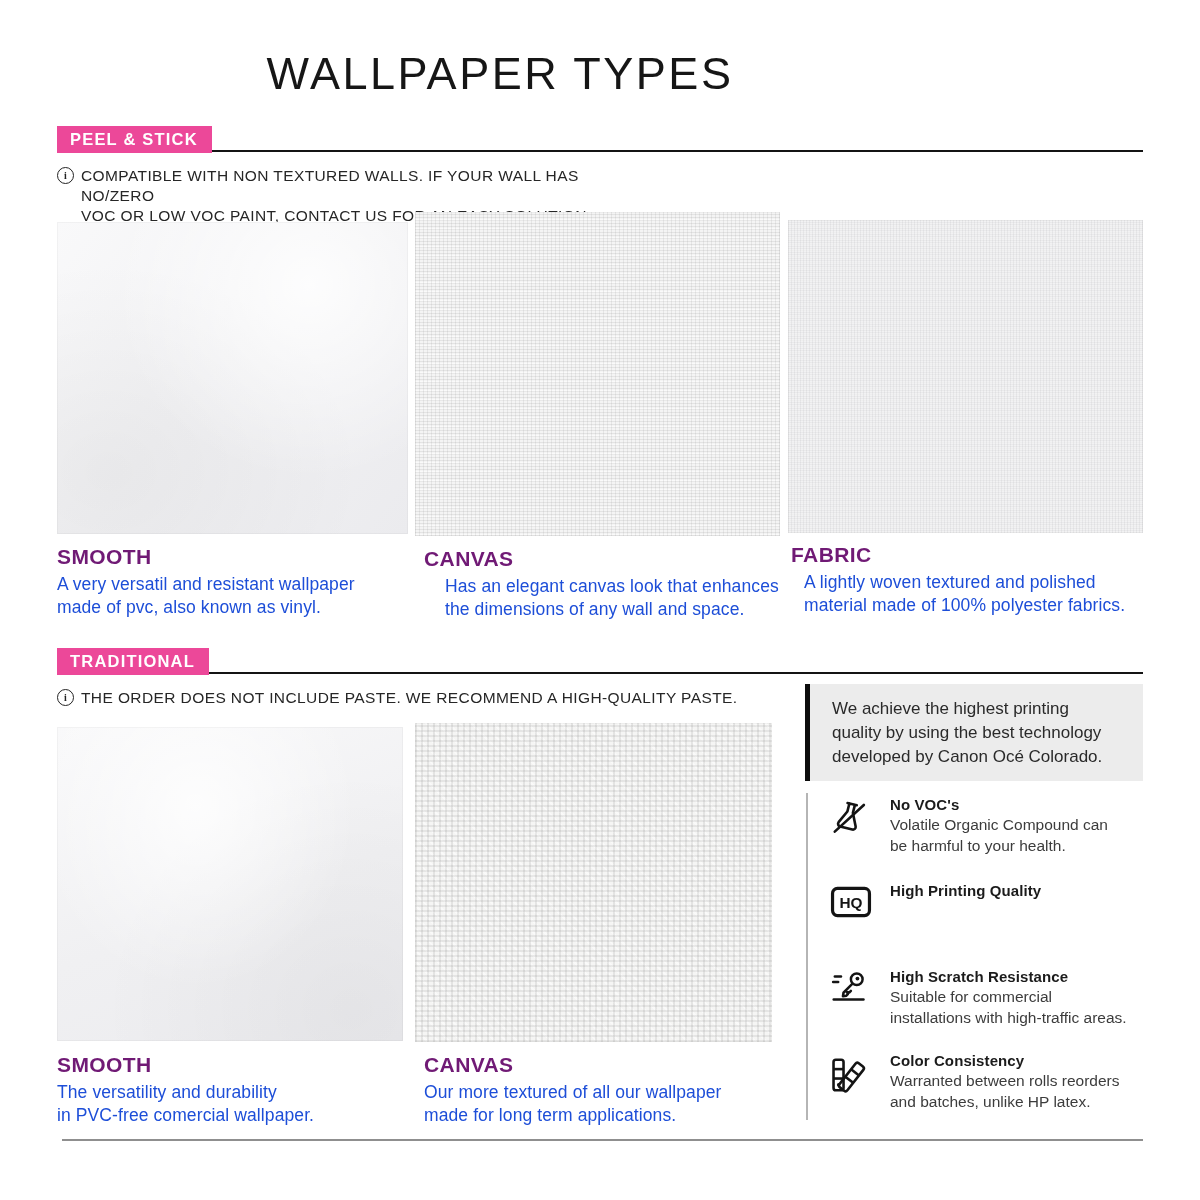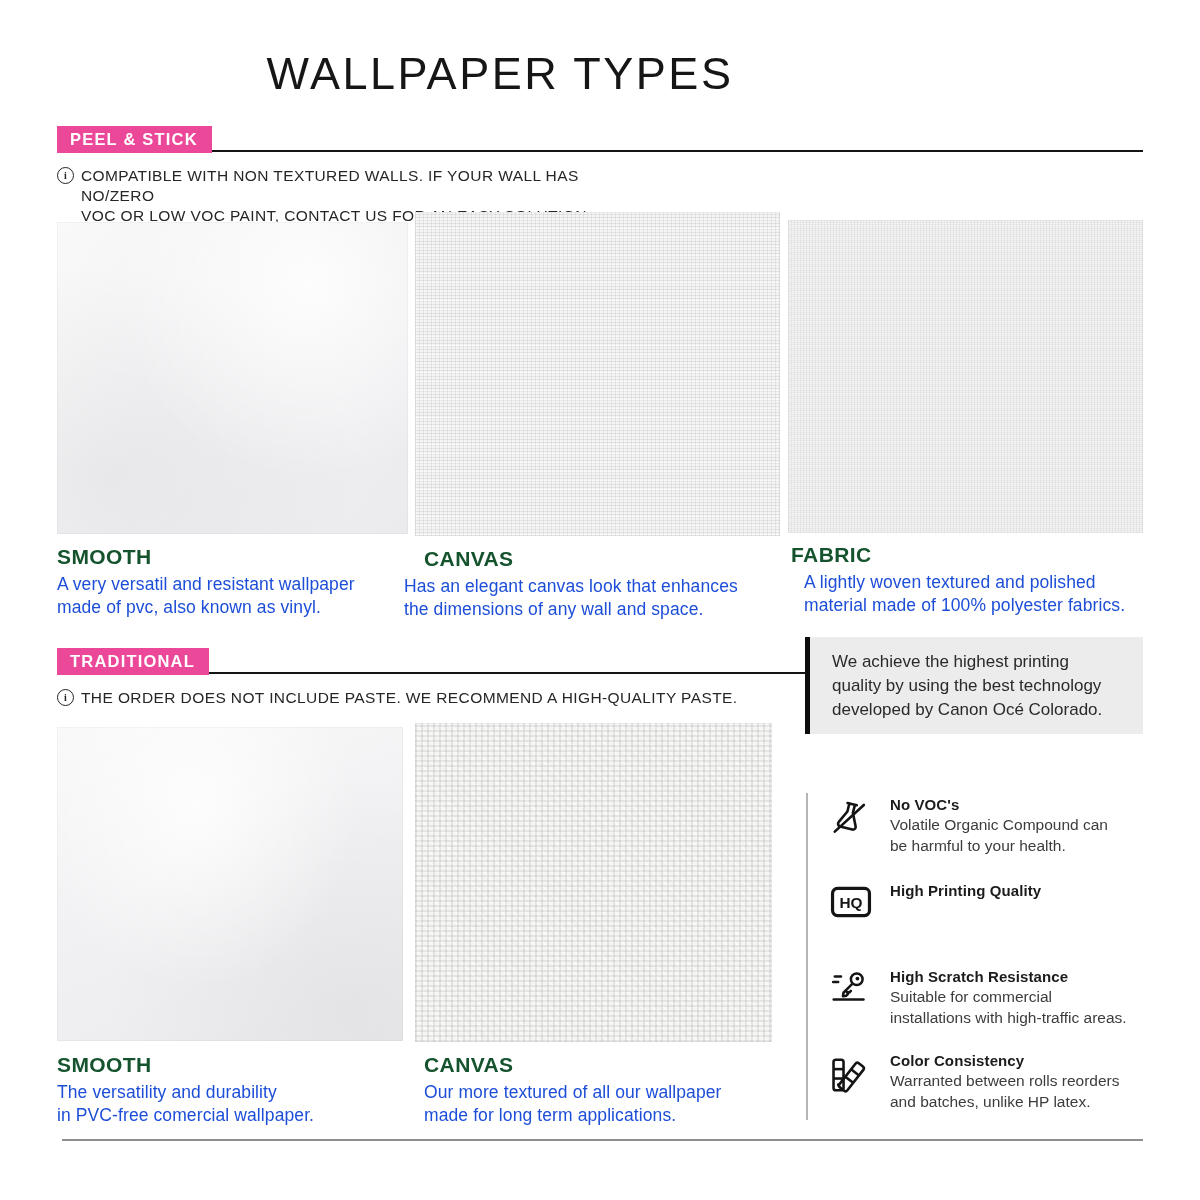--- a/index.html
+++ b/index.html
@@ -71,26 +71,26 @@
       repeating-linear-gradient(0deg, rgba(255,255,255,.4) 0 1px, transparent 1px 6px);
   }
   .tex-canvas-rough{
     background-color:#f5f5f4;
     background-image:
       repeating-linear-gradient(90deg, rgba(110,110,110,.13) 0 2px, transparent 2px 6px),
       repeating-linear-gradient(0deg, rgba(112,112,112,.12) 0 2px, transparent 2px 5px),
       repeating-linear-gradient(45deg, rgba(255,255,255,.45) 0 2px, transparent 2px 8px);
   }
 
-  .swatch-title{font-size:21px;font-weight:600;letter-spacing:.4px;color:#14532d;}
+  .swatch-title{font-size:21px;font-weight:600;letter-spacing:.4px;color:#701a75;}
   .swatch-desc{font-size:17.5px;color:#1d4ed8;line-height:22.5px;letter-spacing:.1px;}
 
   
   .quote{
-    left:805px;top:637px;width:338px;height:97px;
+    left:805px;top:684px;width:338px;height:97px;
     background:#ececec;border-left:5px solid #0d0d0d;box-sizing:border-box;
   }
   .quote-text{
     margin:13px 0 0 22px;width:290px;
     font-size:17px;line-height:24px;color:#2a2a2a;
   }
 
   
   .features-rail{left:806px;top:793px;width:1.5px;height:327px;background:#b5b5b5;}
   .feature-icon{left:830px;width:40px;height:38px;}
@@ -118,21 +118,21 @@
 
 <div class="abs swatch tex-smooth" style="left:57px;top:222px;width:351px;height:312px;"></div>
 <div class="abs swatch tex-canvas" style="left:415px;top:212px;width:365px;height:324px;"></div>
 <div class="abs swatch tex-fabric" style="left:788px;top:220px;width:355px;height:313px;"></div>
 
 <div class="abs swatch-title" style="left:57px;top:545px;">SMOOTH</div>
 <div class="abs swatch-desc lines" style="left:57px;top:573px;width:350px;">A very versatil and resistant wallpaper
 made of pvc, also known as vinyl.</div>
 
 <div class="abs swatch-title" style="left:424px;top:547px;">CANVAS</div>
-<div class="abs swatch-desc lines" style="left:404px;top:575px;width:360px;">Has an elegant canvas look that enhances
+<div class="abs swatch-desc lines" style="left:445px;top:575px;width:360px;">Has an elegant canvas look that enhances
 the dimensions of any wall and space.</div>
 
 <div class="abs swatch-title" style="left:791px;top:543px;">FABRIC</div>
 <div class="abs swatch-desc lines" style="left:804px;top:571px;width:360px;">A lightly woven textured and polished
 material made of 100% polyester fabrics.</div>
 
 <div class="abs section-rule" style="top:672px;"></div>
 <div class="abs badge" style="top:648px;">TRADITIONAL</div>
 
 <div class="abs note" style="top:688px;">

